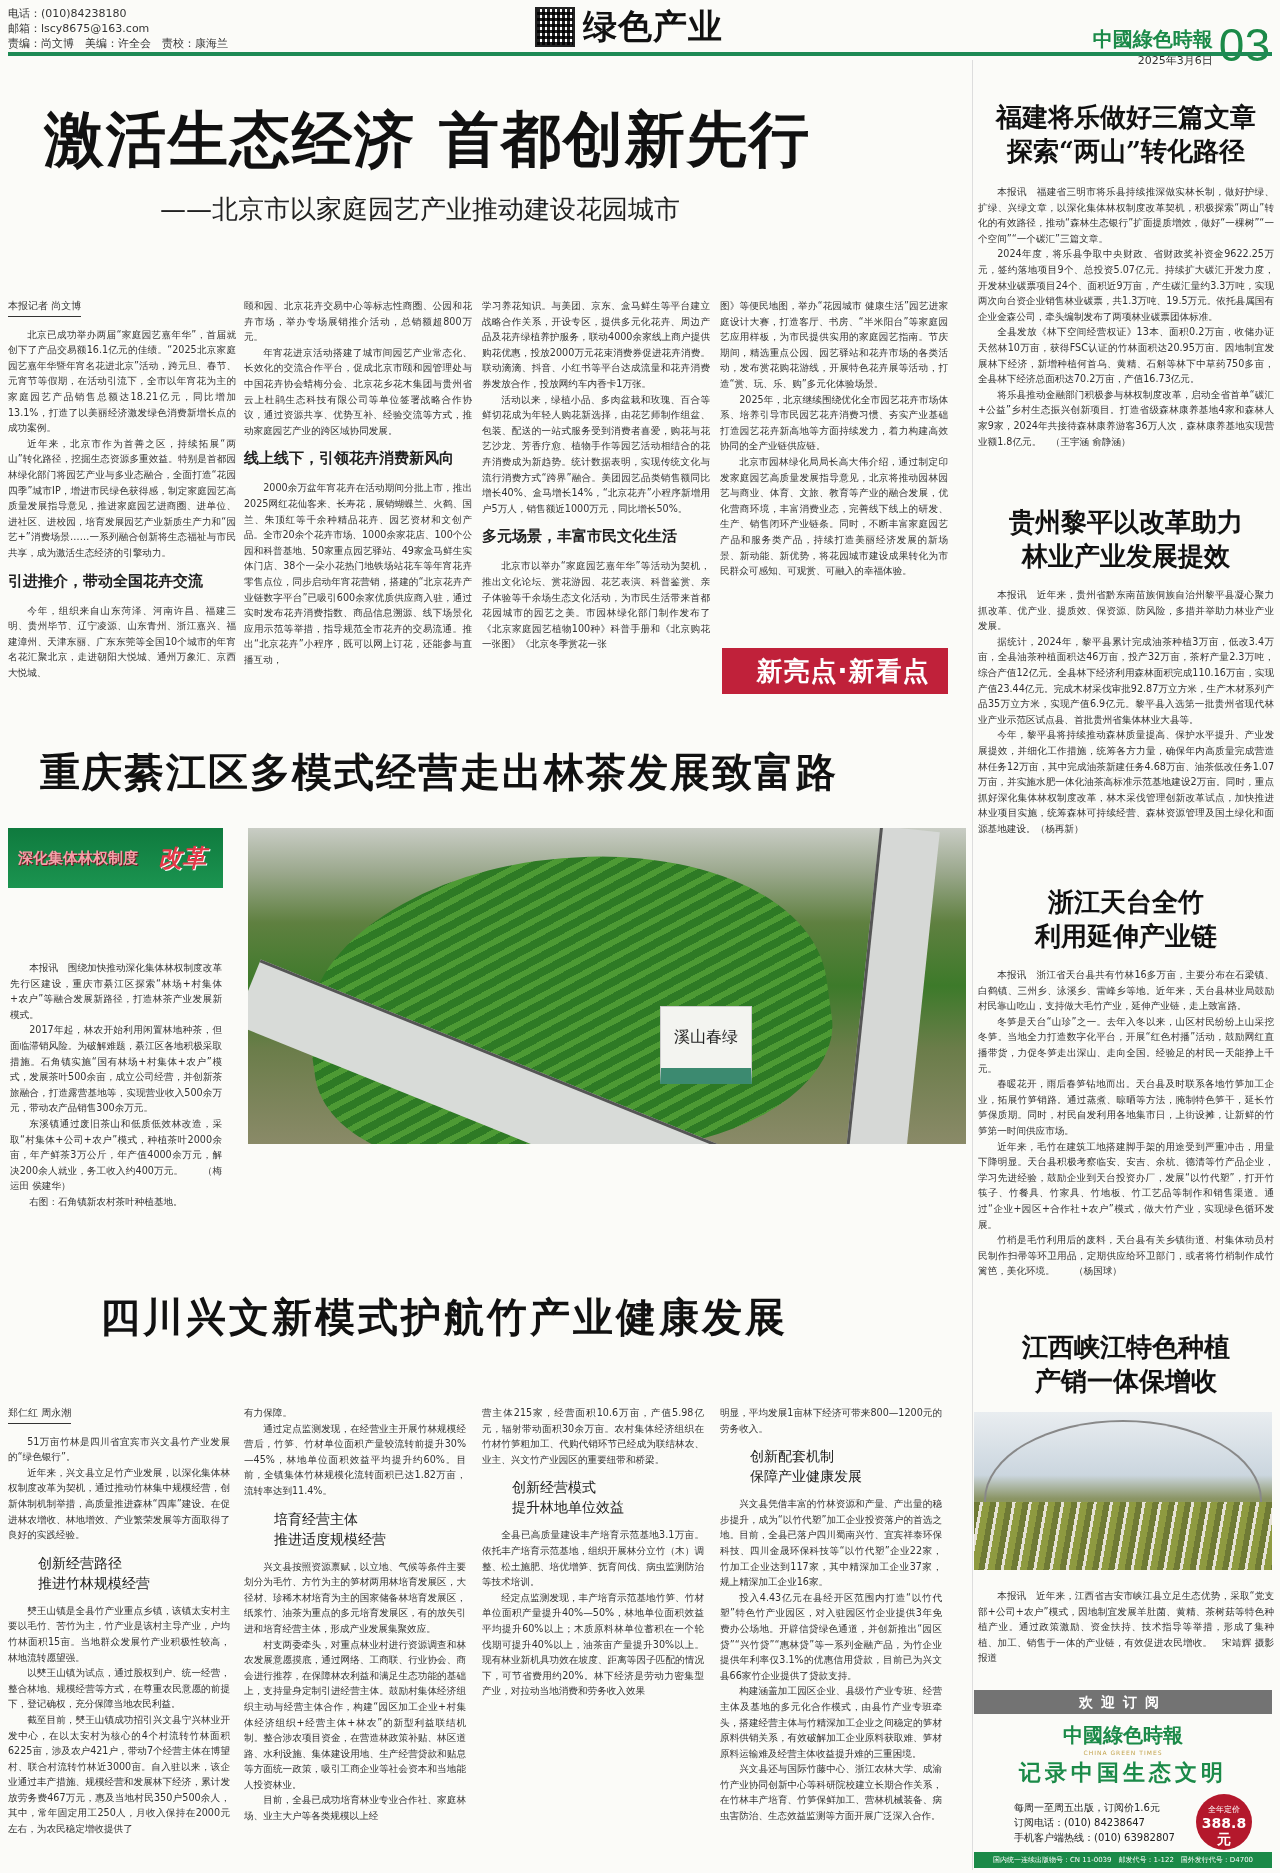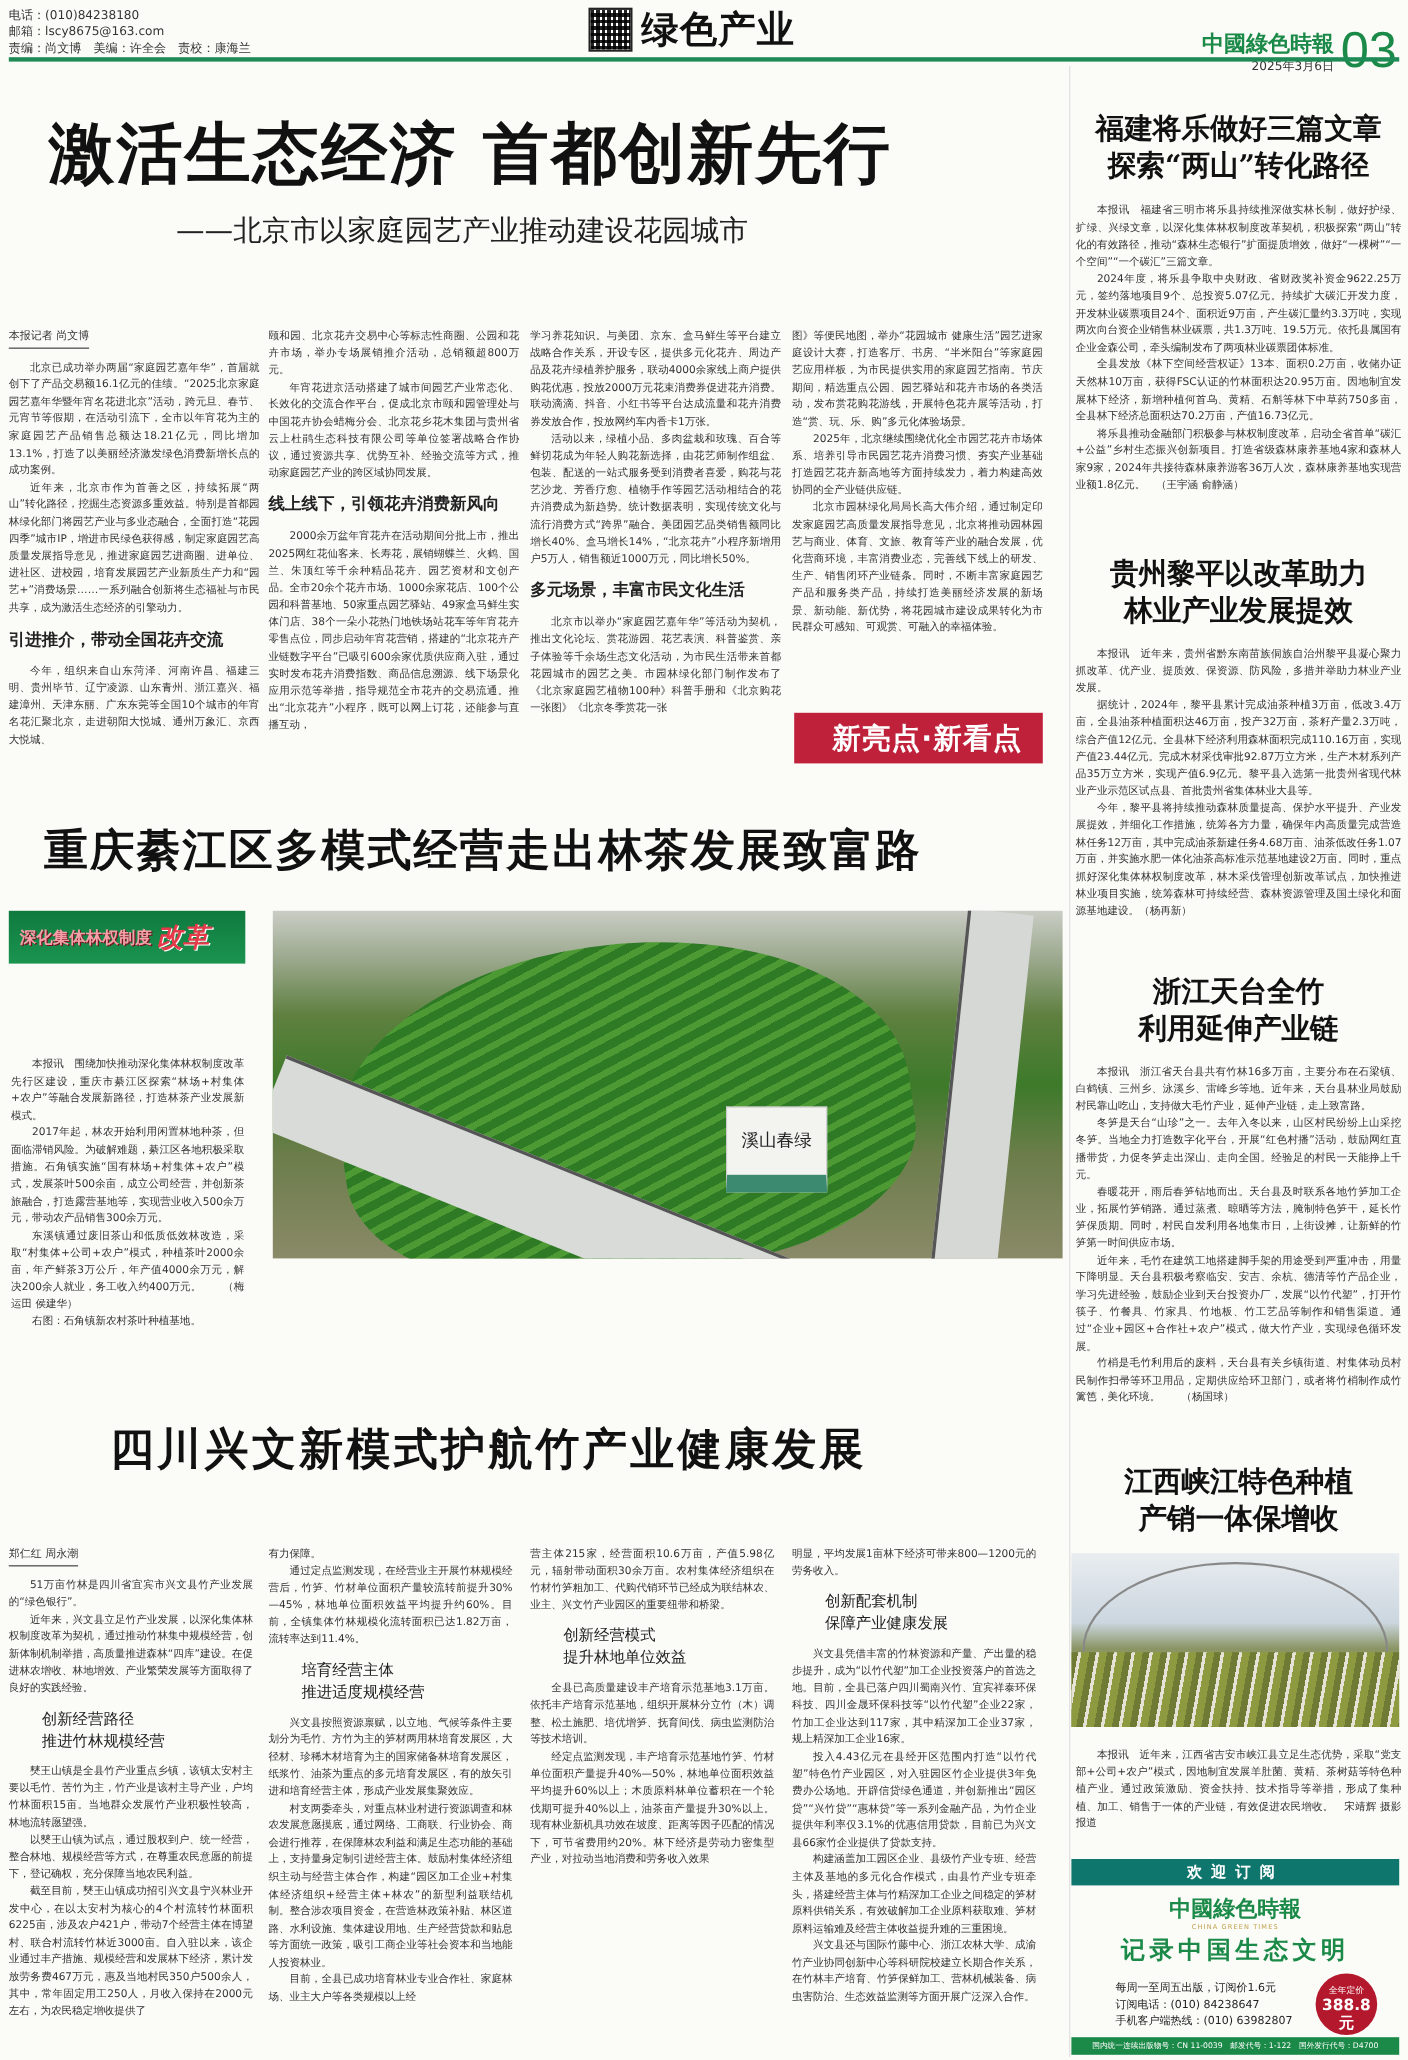--- a/index.html
+++ b/index.html
@@ -29,21 +29,21 @@
   .col p { text-indent: 2em; }
   .byline { display: inline-block; font-size: 10px; border-bottom: 1px solid #333; padding-bottom: 2px; margin-bottom: 10px; color: #333; }
   .subhead { font-size: 15px; font-weight: bold; color: #222; margin: 10px 0 12px; text-indent: 0 !important; line-height: 20px; }
   .subhead-2 { font-size: 14px; color: #222; margin: 10px 0 10px 30px; line-height: 20px; }
 
   .red-badge { position: absolute; left: 722px; top: 648px; width: 226px; height: 46px; background: #c0213a; color: #fff; font-size: 26px; font-weight: bold; display: flex; align-items: center; justify-content: center; letter-spacing: 1px; padding-left: 16px; }
 
   .h-cq { position: absolute; left: 40px; top: 745px; font-size: 40px; letter-spacing: 2px; }
   .h-sc { position: absolute; left: 100px; top: 1290px; font-size: 40px; letter-spacing: 3px; }
 
-  .tag-banner { position: absolute; left: 8px; top: 828px; width: 215px; height: 48px; background: linear-gradient(#0f7a3e,#1b9450); display: flex; align-items: center; padding-left: 10px; }
+  .tag-banner { position: absolute; left: 8px; top: 828px; width: 215px; height: 60px; background: linear-gradient(#0f7a3e,#1b9450); display: flex; align-items: center; padding-left: 10px; gap: 16px; }
   .tag-banner span.t1 { color: #f4a0a8; font-weight: bold; font-size: 15px; text-shadow: 1px 1px 0 #7a1020; }
   .tag-banner span.t2 { color: #e43a4a; font-weight: bold; font-size: 24px; font-style: italic; margin-left: 4px; text-shadow: 1px 1px 0 #fff; }
 
   .photo-tea { position: absolute; left: 248px; top: 828px; width: 718px; height: 316px; overflow: hidden;
       background: linear-gradient(180deg,#c9cdc5 0%,#9ba88d 14%,#5f8040 30%,#3d7a2a 50%,#6b7d4a 70%,#8a8a68 100%); }
   .tea-hill { position: absolute; left: 60px; top: 30px; width: 520px; height: 300px; border-radius: 55% 60% 40% 45%;
       background: repeating-linear-gradient(160deg,#2e7a25 0 8px,#4d9a34 8px 14px); transform: rotate(-8deg); }
   .tea-road { position: absolute; left: -20px; top: 230px; width: 540px; height: 70px; background: #d8dbd8; transform: rotate(22deg); border-top: 3px solid #555; }
   .tea-road2 { position: absolute; left: 610px; top: 0px; width: 60px; height: 420px; background: #d6d8d6; transform: rotate(6deg); border-left: 3px solid #555; }
   .tea-sign { position: absolute; left: 412px; top: 178px; width: 92px; height: 78px; background: #f3f4f0; border: 1px solid #ccc; font-family: "DejaVu Serif", serif; font-size: 16px; color: #222; display: flex; align-items: center; justify-content: center; border-bottom: 16px solid #3c8a70; }
@@ -53,21 +53,21 @@
   .rtext { font-size: 9.6px; line-height: 15.6px; color: #333; text-align: justify; }
   .rtext p { text-indent: 2em; }
   .right-rule { position: absolute; left: 972px; top: 60px; width: 1px; height: 1810px; background: #ddd; }
 
   .photo-greenhouse { position: absolute; left: 974px; top: 1412px; width: 298px; height: 158px; overflow: hidden;
       background: linear-gradient(180deg,#e9edf0 0%,#cbd6df 40%,#8a9464 55%,#9aa455 70%,#7d7a3e 100%); }
   .gh-arch { position: absolute; left: 10px; top: 8px; width: 278px; height: 160px; border: 2px solid #888; border-bottom: none; border-radius: 50% 50% 0 0; }
   .gh-rows { position: absolute; left: 0; top: 90px; width: 298px; height: 70px; background: repeating-linear-gradient(100deg,#6f7a35 0 6px,#e6e2d6 6px 9px,#8e9a40 9px 16px); }
 
   .subscribe { position: absolute; left: 974px; top: 1690px; width: 298px; height: 180px; }
-  .sub-bar { width: 298px; height: 24px; background: #0f766e; color: #fff; font-weight: bold; font-size: 14px; letter-spacing: 8px; text-align: center; line-height: 24px; }
+  .sub-bar { width: 298px; height: 24px; background: #737373; color: #fff; font-weight: bold; font-size: 14px; letter-spacing: 8px; text-align: center; line-height: 24px; }
   .sub-brand { margin-top: 8px; text-align: center; font-family: "DejaVu Serif", serif; color: #1b8a48; font-size: 20px; font-weight: bold; }
   .sub-en { text-align: center; font-size: 6px; color: #c1a24b; letter-spacing: 1px; }
   .sub-slogan { text-align: center; font-family: "DejaVu Serif", serif; color: #1b8a48; font-size: 22px; font-weight: bold; margin-top: 2px; letter-spacing: 4px; }
   .sub-info { position: absolute; left: 40px; top: 110px; font-size: 10px; line-height: 15px; color: #222; }
   .price-circle { position: absolute; left: 222px; top: 104px; width: 56px; height: 56px; border-radius: 50%; background: #b4182c; color: #fff; text-align: center; }
   .price-circle .pl { font-size: 8px; margin-top: 10px; }
   .price-circle .pv { font-size: 14px; font-weight: bold; }
   .sub-foot { position: absolute; left: 0; top: 162px; width: 298px; height: 16px; background: #1b8a48; color: #fff; font-size: 7px; line-height: 16px; text-align: center; }
 </style>
 </head>

